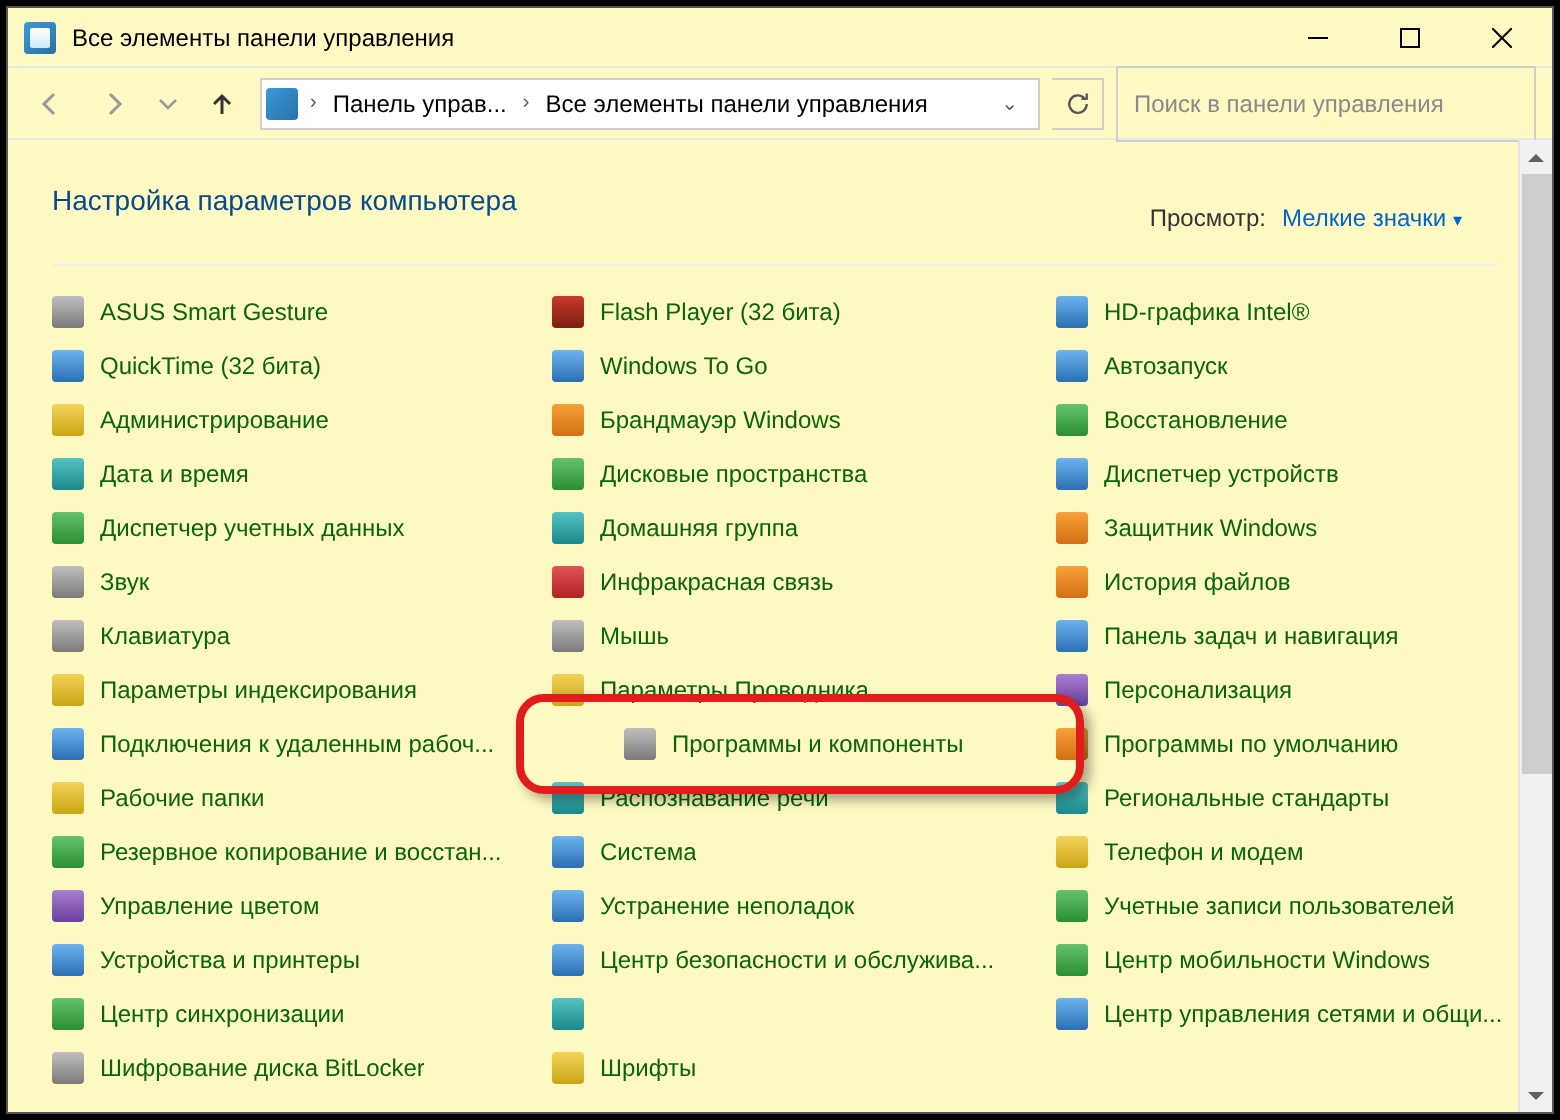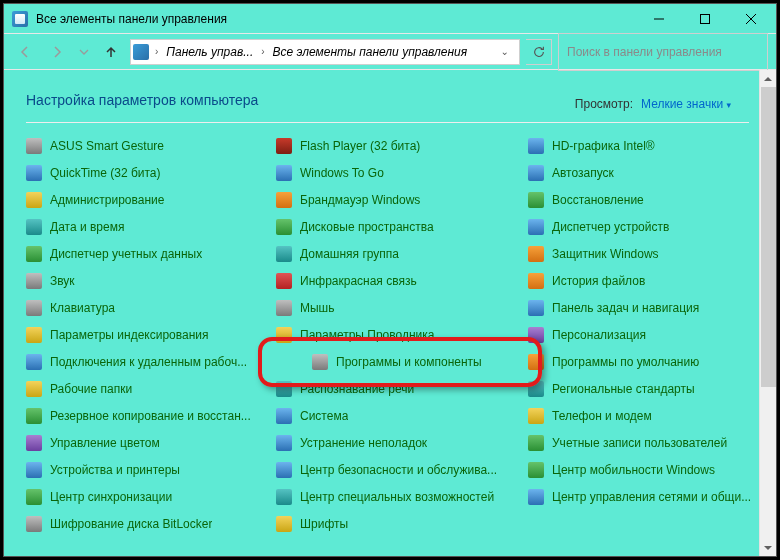--- a/index.html
+++ b/index.html
@@ -8,21 +8,21 @@
     width: 780px; height: 560px;
     background: #000;
     font-family: "Segoe UI", Tahoma, sans-serif;
     font-size: 12px;
     color: #333;
     overflow: hidden;
     position: relative;
   }
   .frame {
     position: absolute; left: 3px; top: 3px; right: 3px; bottom: 3px;
-    background: #5eead4;
+    background: #fef9c3;
     border: 1px solid #555;
     display: flex; flex-direction: column;
   }
   
   .titlebar {
     height: 30px; display: flex; align-items: center;
     padding: 0 2px 0 8px;
     border-bottom: 1px solid #e8e8e8;
   }
   .titlebar .appicon {
@@ -52,21 +52,21 @@
   .navbtn {
     width: 26px; height: 26px; display: flex; align-items: center; justify-content: center;
     color: #9a9a9a; border-radius: 2px;
   }
   .navbtn.active { color: #333; }
   .addressbar {
     flex: 1; height: 26px; border: 1px solid #cfcfcf;
     display: flex; align-items: center; padding: 0 4px 0 2px; gap: 4px;
     background: #fff;
   }
-  .addressbar .crumb { color: #000; padding: 0 2px; white-space: nowrap; font-style: italic; }
+  .addressbar .crumb { color: #000; padding: 0 2px; white-space: nowrap; }
   .addressbar .appicon { width: 16px; height: 16px; }
   .addressbar .chev { color: #5a5a5a; font-size: 10px; padding: 0 2px; }
   .addressbar .dropchev { margin-left: auto; color: #5a5a5a; font-size: 10px; padding: 0 6px; }
   .refreshbtn {
     width: 26px; height: 26px; border: 1px solid #cfcfcf; border-left: none;
     display: flex; align-items: center; justify-content: center;
     color: #555;
   }
   .searchbox {
     width: 210px; height: 38px; border: 1px solid #cfcfcf;
@@ -90,21 +90,21 @@
   }
   .scrollbar .arrow {
     width: 100%; height: 17px; display: flex; align-items: center; justify-content: center;
     color: #606060;
   }
   .scrollbar .thumb {
     width: 15px; flex: 0 0 300px; background: #cdcdcd; margin-top: 0;
   }
   .scrollbar .track { flex: 1; }
   .heading {
-    color: #0a4a8a; font-size: 14px; margin-bottom: 8px;
+    color: #0a4a8a; font-size: 14px; margin-bottom: 18px;
     display: flex; align-items: center;
   }
   .viewline { display: flex; align-items: center; gap: 8px; font-size: 12px; color: #333;}
   .viewline .label { color: #333; }
   .viewline .link { color: #0066cc; }
   .viewline .tri { color: #0066cc; font-size: 9px; }
   .headrow { display: flex; justify-content: space-between; align-items: center; padding-right: 18px; }
   .grid {
     display: grid;
     grid-template-columns: 250px 252px 244px;
@@ -396,21 +396,20 @@
           <div class="item">
             <span class="ico ic-green"></span>
             <span class="label">Центр мобильности Windows</span>
           </div>
           <div class="item">
             <span class="ico ic-green"></span>
             <span class="label">Центр синхронизации</span>
           </div>
           <div class="item">
             <span class="ico ic-teal"></span>
-            <span class="label">Центр специальных возможностей</span>
           </div>
           <div class="item">
             <span class="ico ic-blue"></span>
             <span class="label">Центр управления сетями и общи...</span>
           </div>
           <div class="item">
             <span class="ico ic-gray"></span>
             <span class="label">Шифрование диска BitLocker</span>
           </div>
           <div class="item">

